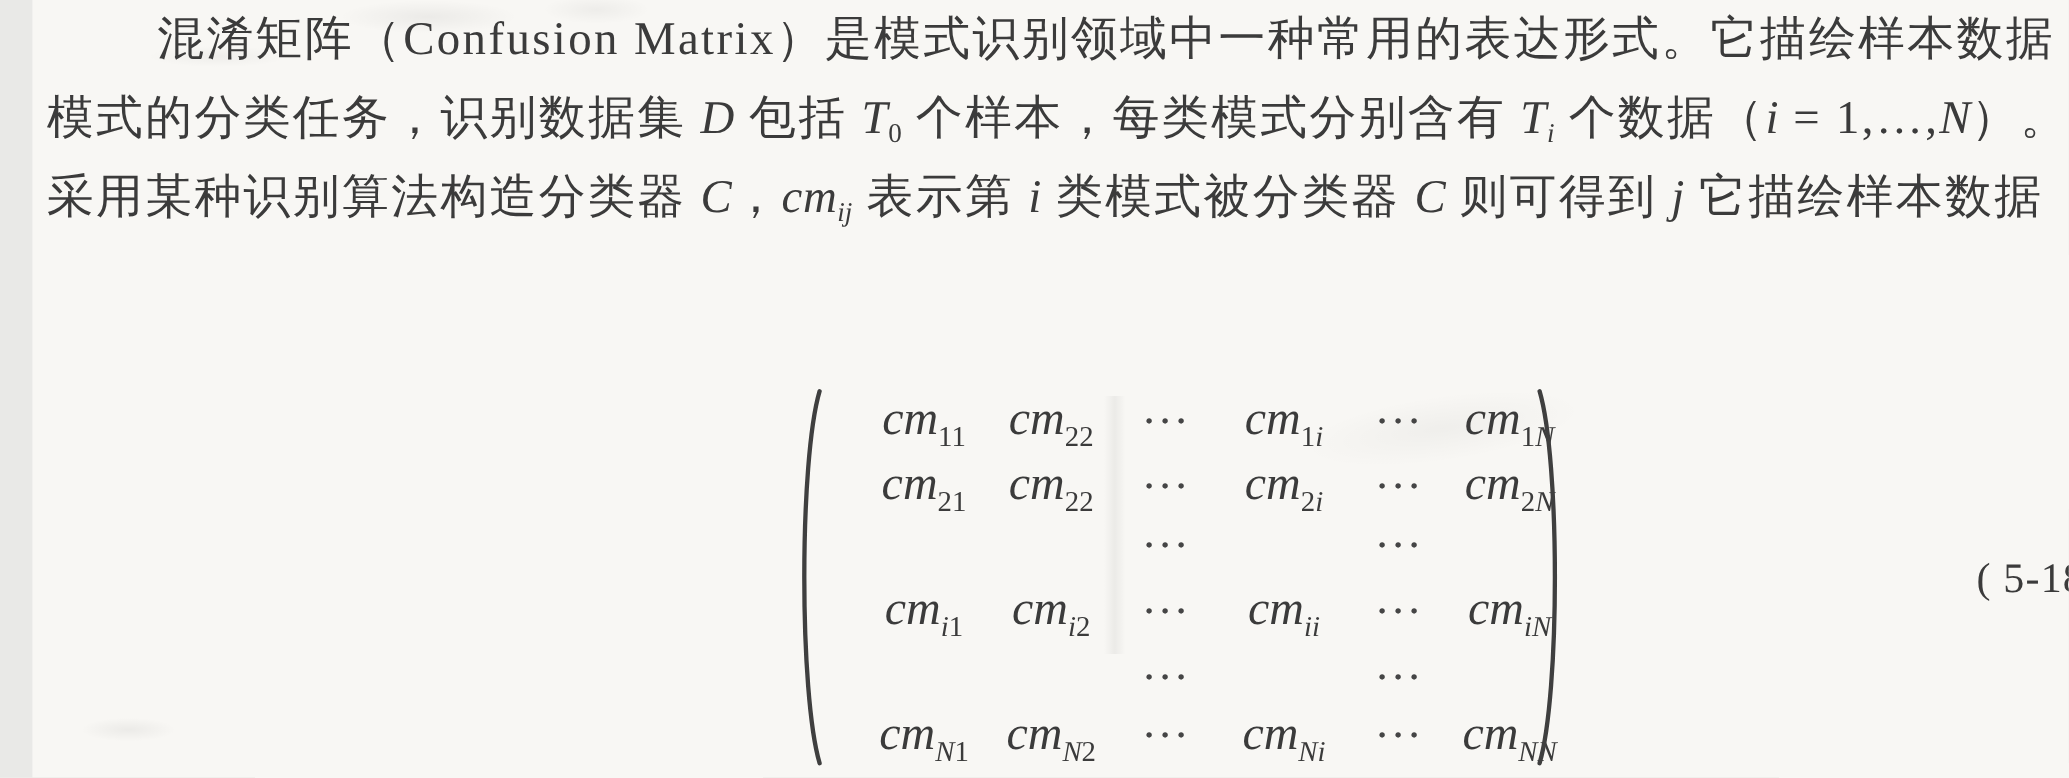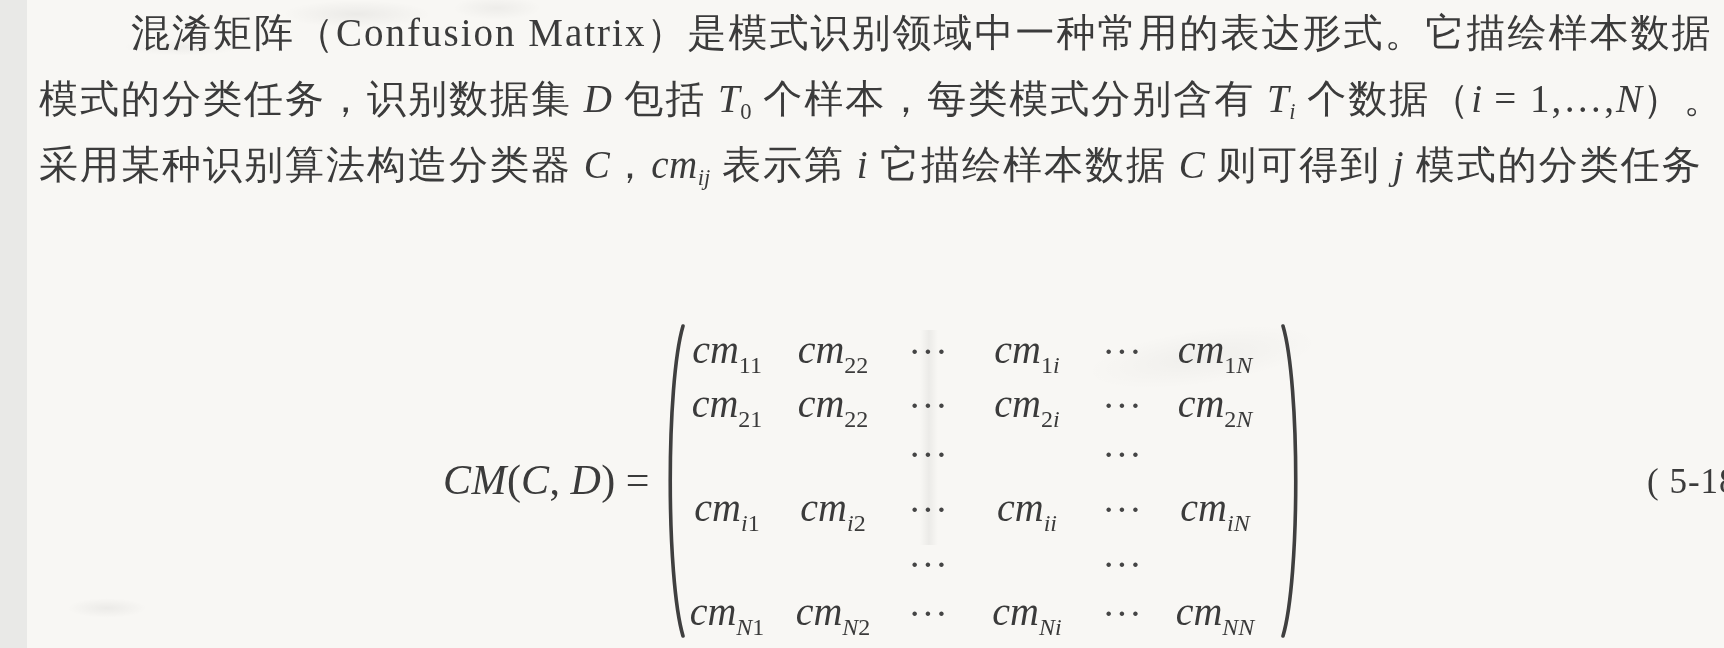--- a/index.html
+++ b/index.html
@@ -18,21 +18,21 @@
   .f-i{font-style:italic;letter-spacing:0.5px;}
   .f-s,.f-si{font-size:0.58em;letter-spacing:0;vertical-align:-0.32em;}
   .f-si{font-style:italic;}
   
   .equation{position:absolute;left:0;top:320px;width:1724px;height:328px;}
   .lhs{position:absolute;left:416px;top:136px;font-size:42px;white-space:nowrap;}
   .bracket{position:absolute;top:2px;}
   .bracket.left{left:634px;}
   .bracket.right{left:1252px;}
   .matrix{
-    position:absolute;left:650px;top:4px;
+    position:absolute;left:693px;top:4px;
     display:grid;
     grid-template-columns:100px 112px 82px 112px 82px 100px;
     grid-template-rows:56px 52px 46px 64px 46px 52px;
     align-items:center;justify-items:center;
   }
   .mcell{font-size:40px;white-space:nowrap;}
   .mcell .f-i{letter-spacing:0;}
   .msub{font-size:24px;vertical-align:-10px;letter-spacing:0;}
   .mcell.dots{font-size:28px;letter-spacing:4px;font-weight:bold;color:#454545;}
   .eqnum{position:absolute;left:1620px;top:142px;font-size:35px;letter-spacing:1px;white-space:nowrap;}
@@ -53,25 +53,24 @@
   <div class="smudge sm-a"></div>
   <div class="smudge sm-b"></div>
   <div class="smudge sm-c"></div>
   <div class="smudge sm-d"></div>
   <div class="smudge sm-e"></div>
   <div class="smudge sm-f"></div>
 
   <div class="paragraph">
       <div class="pline indent"><span class="f-p">混淆矩阵（Confusion Matrix）是模式识别领域中一种常用的表达形式。它描绘样本数据</span></div>
       <div class="pline"><span class="f-p">模式的分类任务，识别数据集 </span><span class="f-i">D</span><span class="f-p"> 包括 </span><span class="f-i">T</span><span class="f-s">0</span><span class="f-p"> 个样本，每类模式分别含有 </span><span class="f-i">T</span><span class="f-si">i</span><span class="f-p"> 个数据（</span><span class="f-i">i</span><span class="f-p"> = 1,…,</span><span class="f-i">N</span><span class="f-p">）。</span></div>
-      <div class="pline"><span class="f-p">采用某种识别算法构造分类器 </span><span class="f-i">C</span><span class="f-p">，</span><span class="f-i">cm</span><span class="f-si">ij</span><span class="f-p"> 表示第 </span><span class="f-i">i</span><span class="f-p"> 它描绘样本数据 </span><span class="f-i">C</span><span class="f-p"> 则可得到 </span><span class="f-i">j</span><span class="f-p"> 模式的分类任务</span></div>
+      <div class="pline"><span class="f-p">采用某种识别算法构造分类器 </span><span class="f-i">C</span><span class="f-p">，</span><span class="f-i">cm</span><span class="f-si">ij</span><span class="f-p"> 表示第 </span><span class="f-i">i</span><span class="f-p"> 类模式被分类器 </span><span class="f-i">C</span><span class="f-p"> 则可得到 </span><span class="f-i">j</span><span class="f-p"> 它描绘样本数据</span></div>
     </div>
 
   <div class="equation">
-    <span class="lhs"><span class="f-i">CM</span><span class="f-p">(</span><span class="f-i">C</span><span class="f-p">, </span><span class="f-i">D</span><span class="f-p">) = </span></span>
 
     <svg class="bracket left" width="26" height="318" viewBox="0 0 26 318">
       <path d="M22,4 C5,62 5,256 22,314" fill="none" stroke="#3f3f3f" stroke-width="3.6" stroke-linecap="round"></path>
     </svg>
 
     <div class="matrix">
         <div class="mcell"><span class="f-i">cm</span><span class="msub"><span class="f-p">1</span><span class="f-p">1</span></span></div>
         <div class="mcell"><span class="f-i">cm</span><span class="msub"><span class="f-p">2</span><span class="f-p">2</span></span></div>
         <div class="mcell dots">···</div>
         <div class="mcell"><span class="f-i">cm</span><span class="msub"><span class="f-p">1</span><span class="f-i">i</span></span></div>

